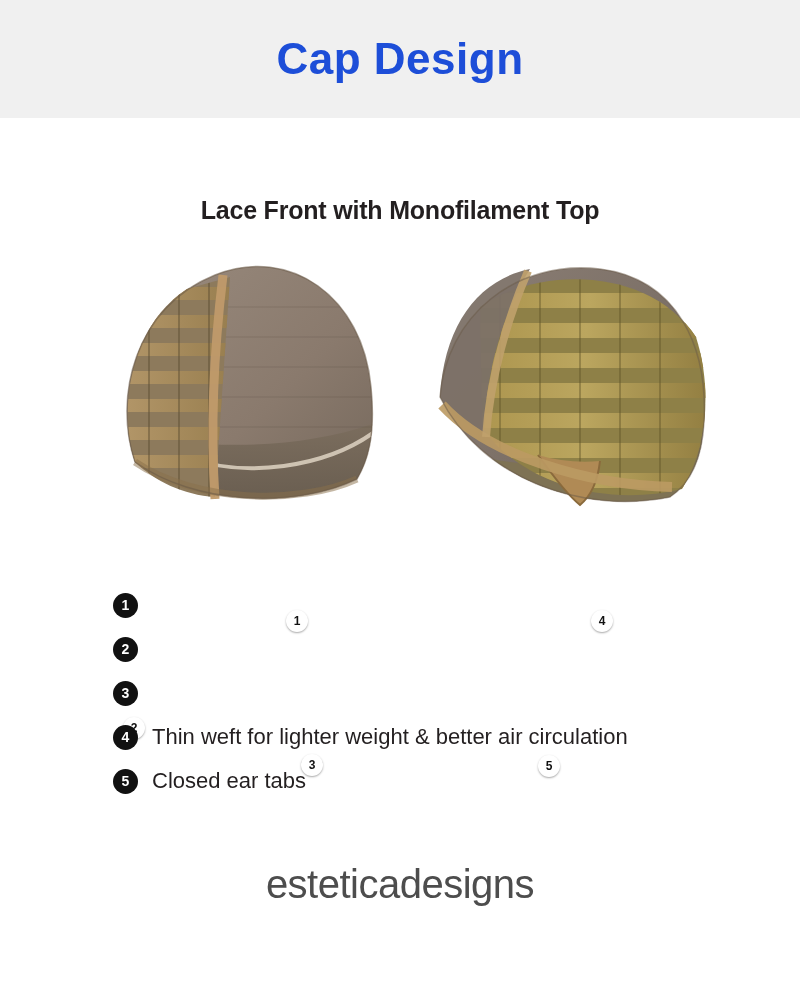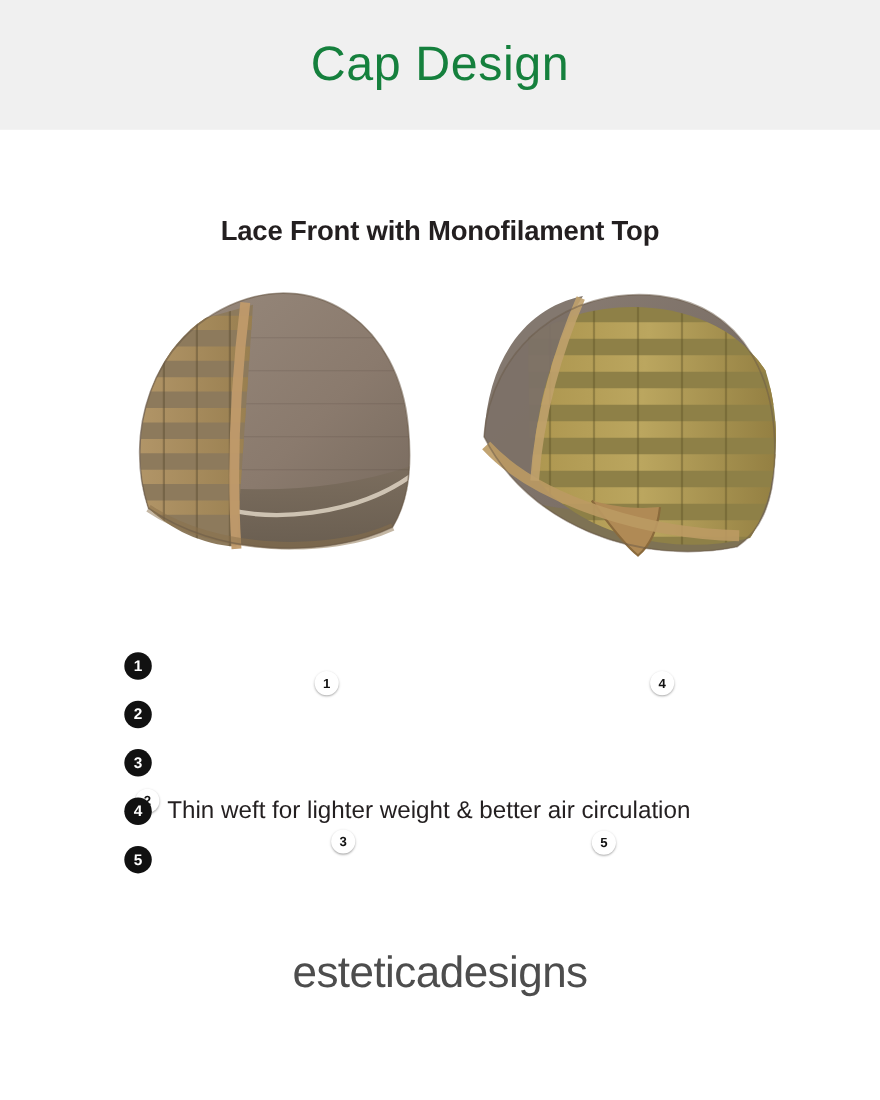--- a/index.html
+++ b/index.html
@@ -25,22 +25,22 @@
     width: 800px;
     height: 118px;
     background: #f0f0f0;
     display: flex;
     align-items: center;
     justify-content: center;
     box-sizing: border-box;
   }
   .header-title {
     font-size: 44px;
-    font-weight: normal;
-    color: #15803d;
+    font-weight: bold;
+    color: #1d4ed8;
     letter-spacing: 0.5px;
     line-height: 1;
   }
 
   
   .subtitle-wrap {
     width: 800px;
     padding-top: 78px;
     text-align: center;
   }
@@ -289,20 +289,21 @@
     </div>
     <div class="legend-row">
       <div class="badge">3</div>
     </div>
     <div class="legend-row">
       <div class="badge">4</div>
       <div class="legend-text">Thin weft for lighter weight &amp; better air circulation</div>
     </div>
     <div class="legend-row">
       <div class="badge">5</div>
+      <div class="legend-text">Closed ear tabs</div>
     </div>
   </div>
 
   <div class="footer">
     <div class="logo"><span class="thin">estetica</span><span class="italic">designs</span></div>
   </div>
 
 </div>
 
 </body></html>

